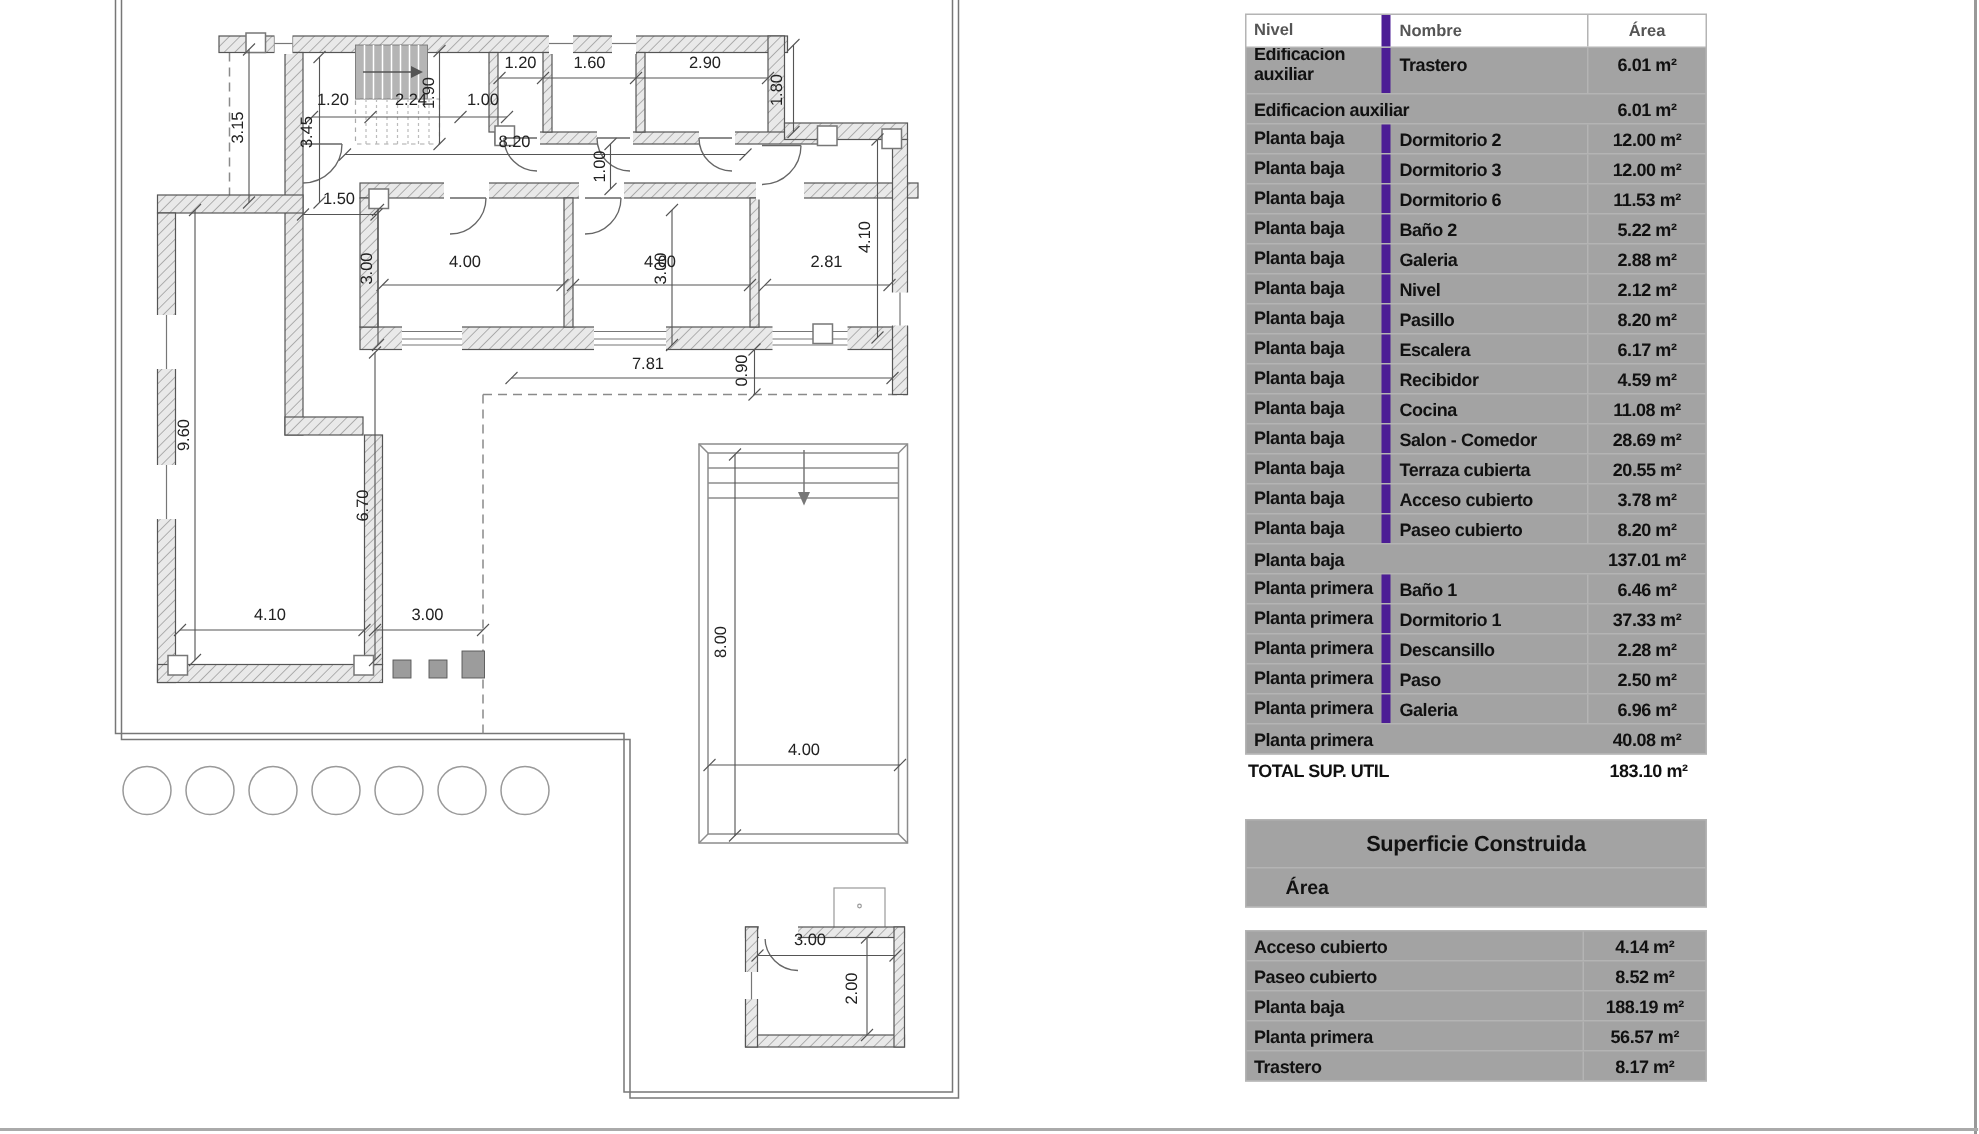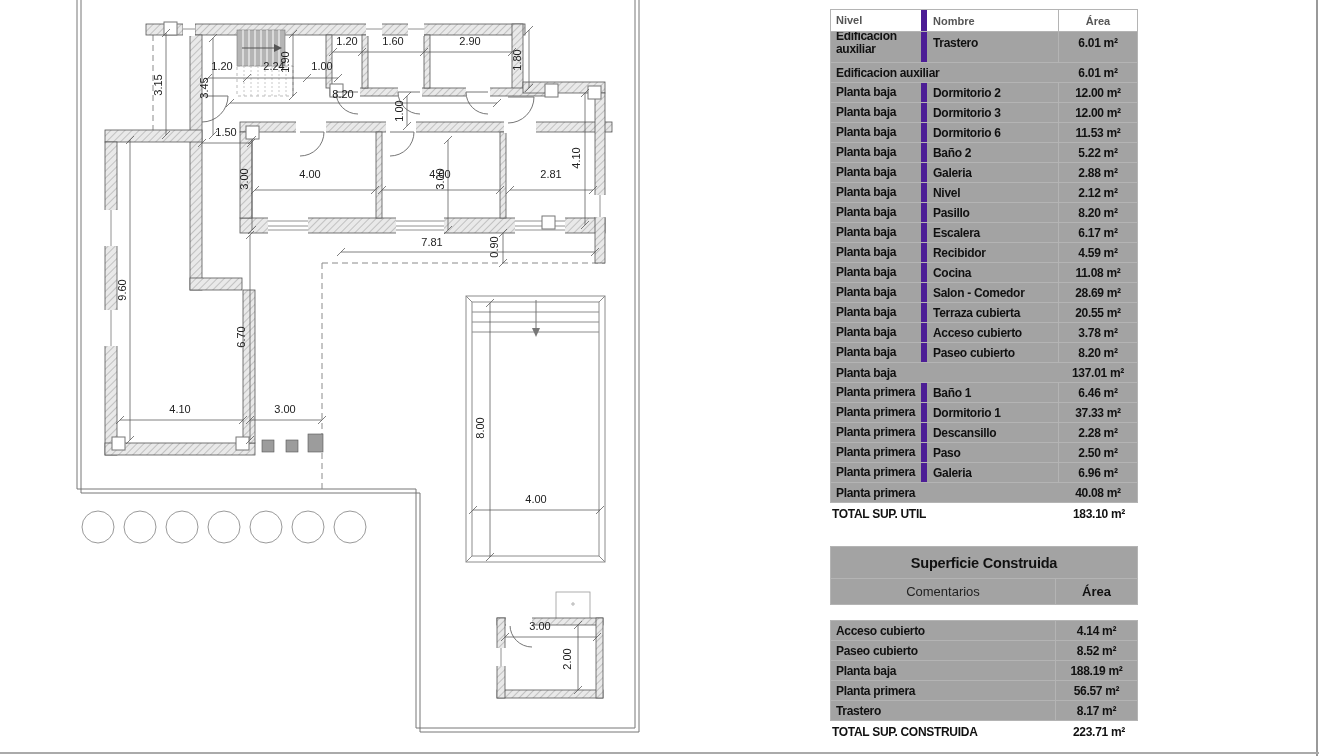--- a/index.html
+++ b/index.html
@@ -460,21 +460,20 @@
     <div class="totalrow">
       <div class="tl">TOTAL SUP. UTIL</div>
       <div class="ta">183.10 m²</div>
     </div>
   </div>
 
   <div class="sched" style="top:534px;margin-top:12px;">
     <div class="boxed">
       <div class="t2title">Superficie Construida</div>
       <div class="t2head">
-        <div class="t2c1">Comentarios</div>
         <div class="t2c3">Área</div>
       </div>
     </div>
     <div class="boxed" id="t2-body" style="margin-top:15px;">
         <div class="trow t2row">
           <div class="cell c2x">Acceso cubierto</div>
           <div class="cell c3" style="width:81px">4.14 m²</div>
         </div>
         <div class="trow t2row">
           <div class="cell c2x">Paseo cubierto</div>
@@ -486,19 +485,15 @@
         </div>
         <div class="trow t2row">
           <div class="cell c2x">Planta primera</div>
           <div class="cell c3" style="width:81px">56.57 m²</div>
         </div>
         <div class="trow t2row">
           <div class="cell c2x">Trastero</div>
           <div class="cell c3" style="width:81px">8.17 m²</div>
         </div>
       </div>
-    <div class="totalrow">
-      <div class="tl">TOTAL SUP. CONSTRUIDA</div>
-      <div class="ta">223.71 m²</div>
-    </div>
   </div>
 
 </div>
 
 </body></html>

